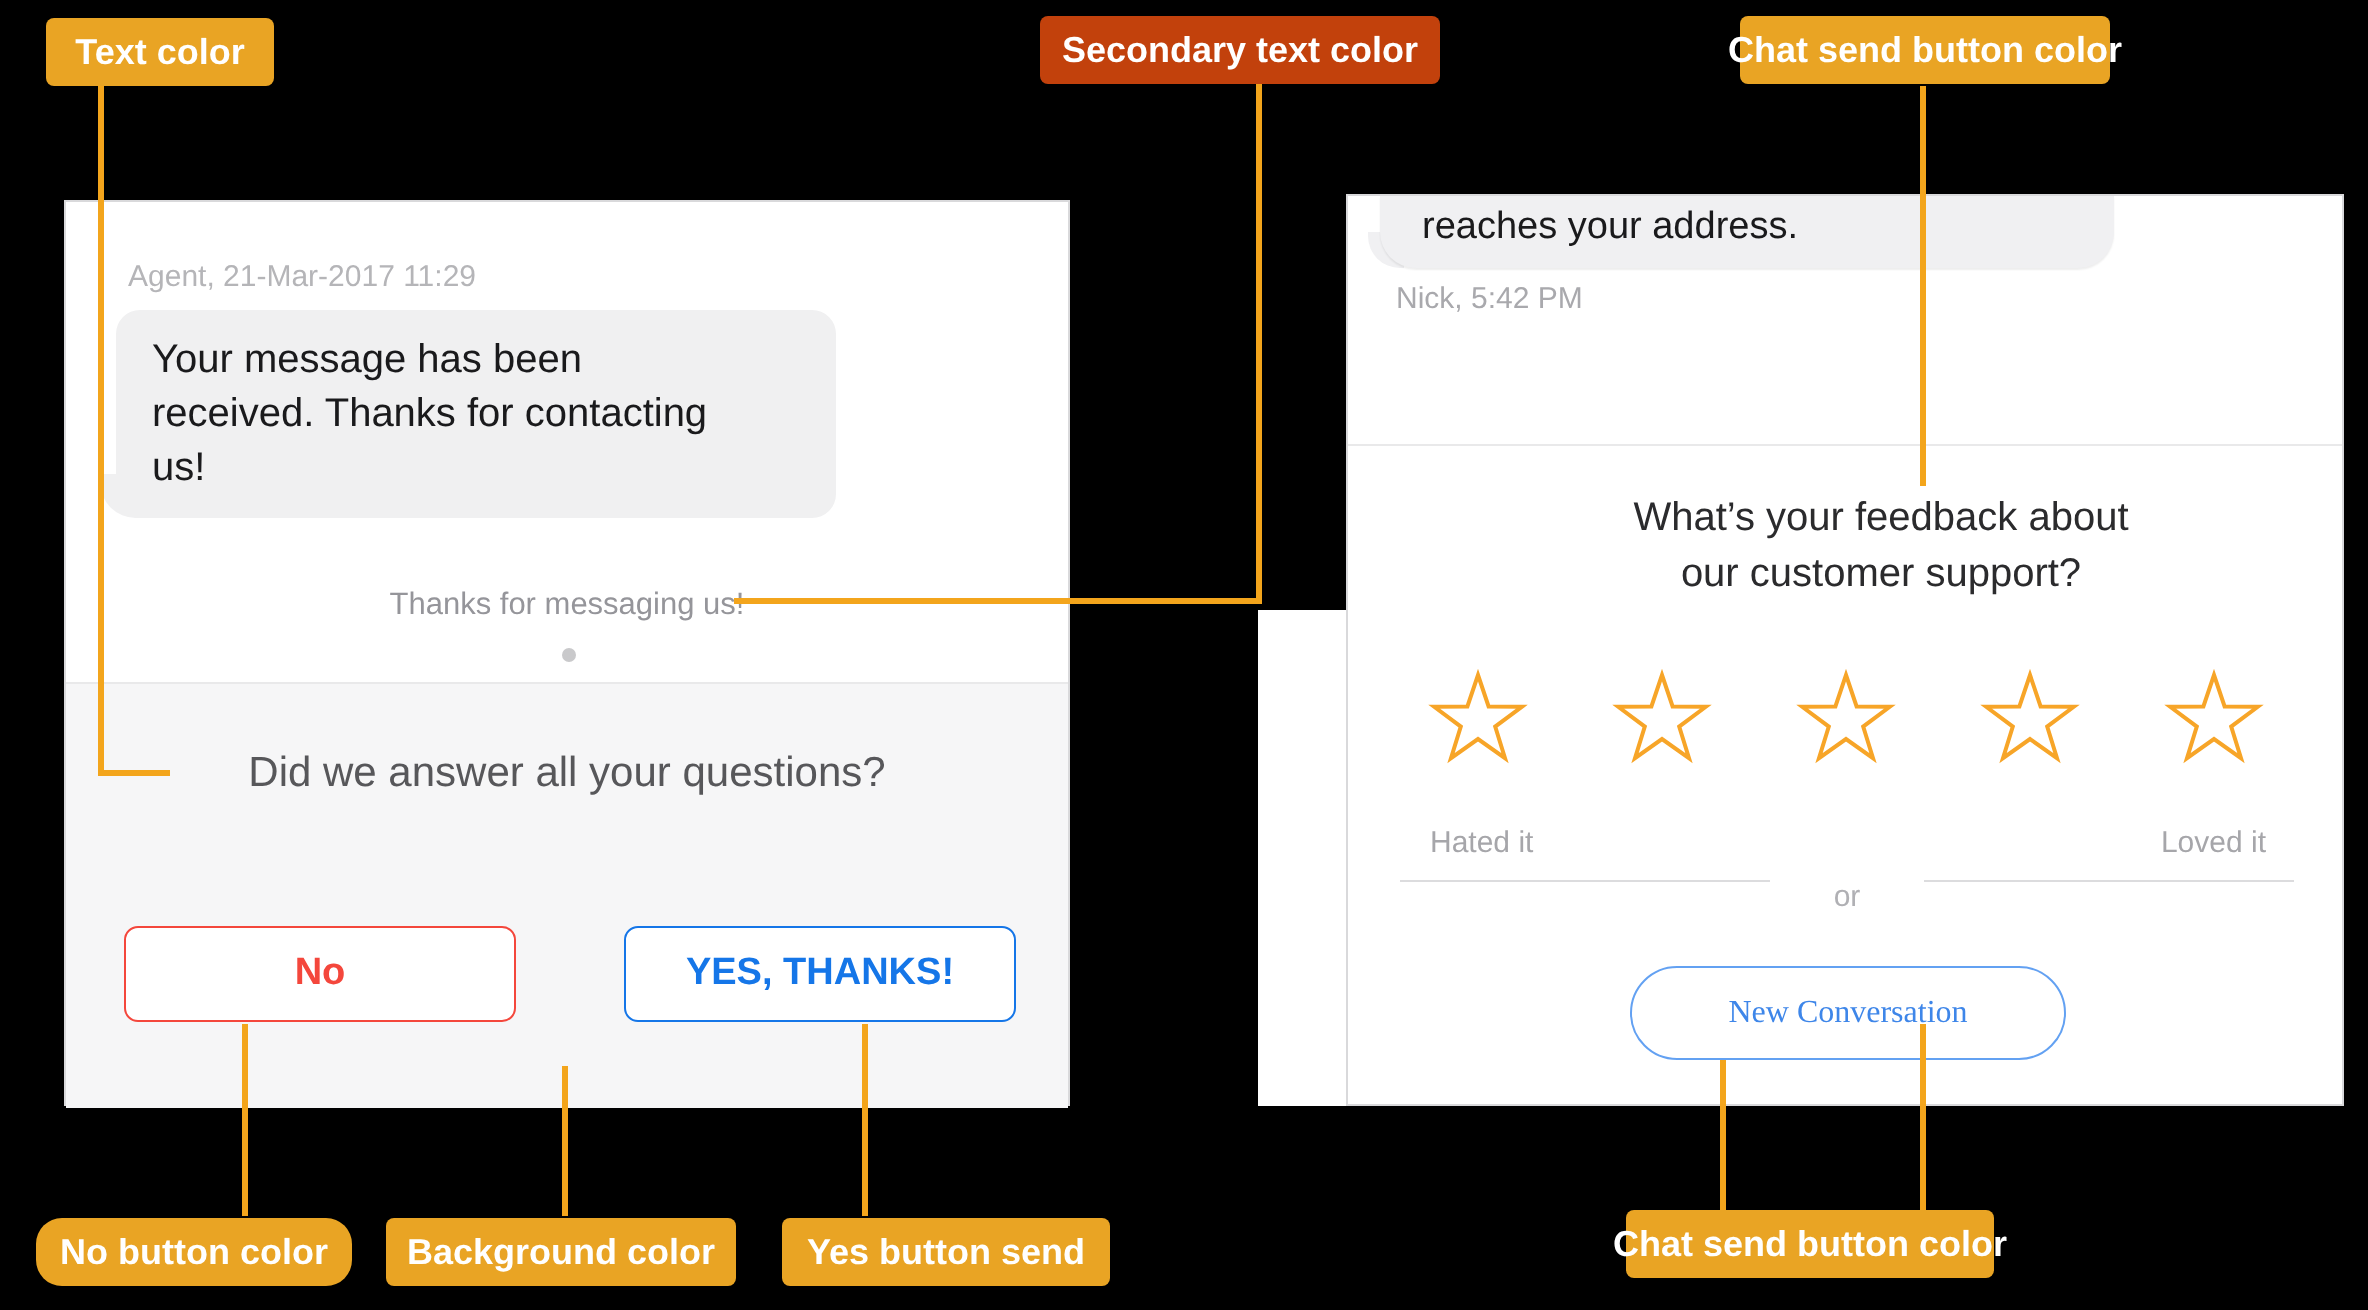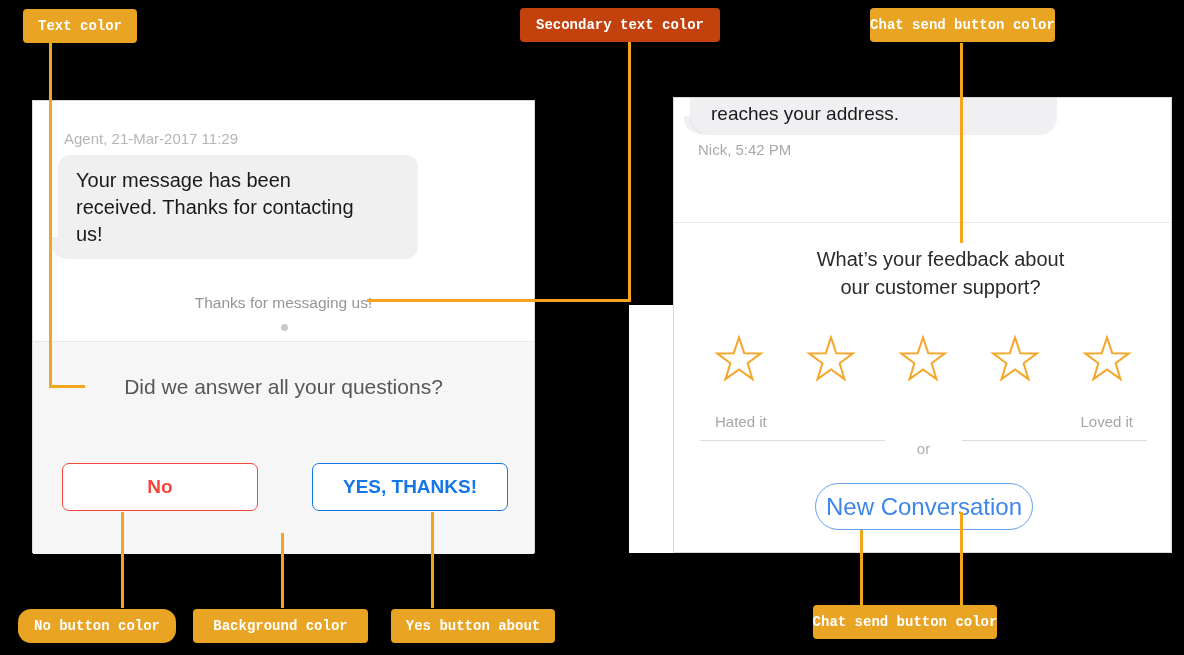--- a/index.html
+++ b/index.html
@@ -43,25 +43,25 @@
   #stars-row{position:absolute;left:40px;top:236px;width:418px;display:flex;justify-content:space-between;}
   .star{width:50px;height:49px;cursor:pointer;}
   .star svg{width:100%;height:100%;display:block;}
   .rating-caption{position:absolute;top:295px;font-size:15px;color:#a6a6aa;margin-top:20px;}
   #hated-it{left:41px;}
   #loved-it{right:38px;}
   #or-row{position:absolute;left:26px;top:342px;width:447px;display:flex;align-items:flex-start;}
   .or-line{flex:1;height:1px;background:#dcdcde;}
   #or-text{font-size:15px;color:#b0b0b4;padding:0 32px;}
   #new-conversation{position:absolute;left:141px;top:385px;width:218px;height:47px;background:#fff;
-    border:1.5px solid #63a1f2;border-radius:24px;font-size:24px;
-    display:flex;align-items:center;justify-content:center;cursor:pointer;}
+    border:1.5px solid #63a1f2;border-radius:24px;font-size:16px;
+    display:flex;align-items:center;justify-content:center;cursor:pointer;font-family:Liberation Serif, serif;}
   
   .ann{position:absolute;z-index:6;height:34px;display:flex;align-items:center;justify-content:center;
-    color:#fff;font-weight:bold;font-size:14px;border-radius:4px;white-space:nowrap;font-family:Liberation Mono, monospace;}
+    color:#fff;font-weight:bold;font-size:18px;border-radius:4px;white-space:nowrap;}
   .connector{position:absolute;z-index:5;}
   .v{width:3px;} .h{height:3px;}
 </style>
 </head>
 <body>
 
 <div class="canvas">
 
   <div id="white-strip"></div>
 
@@ -152,16 +152,16 @@
   <div class="connector v" style="left: 431px; top: 512px; height: 96px; background: rgb(243, 165, 28);"></div>
 
   <div class="connector v" style="left: 860px; top: 530px; height: 76px; background: rgb(243, 165, 28);"></div>
   <div class="connector v" style="left: 960px; top: 512px; height: 94px; background: rgb(243, 165, 28);"></div>
 
   <div class="ann" style="left: 23px; top: 9px; width: 114px; background: rgb(233, 164, 36);">Text color</div>
   <div class="ann" style="left: 520px; top: 8px; width: 200px; background: #c2410c;">Secondary text color</div>
   <div class="ann" style="left: 870px; top: 8px; width: 185px; background: rgb(233, 164, 36);">Chat send button color</div>
   <div class="ann" style="left: 18px; top: 609px; width: 158px; background: rgb(233, 164, 36); border-radius: 13px;">No button color</div>
   <div class="ann" style="left: 193px; top: 609px; width: 175px; background: rgb(233, 164, 36);">Background color</div>
-  <div class="ann" style="left: 391px; top: 609px; width: 164px; background: rgb(233, 164, 36);">Yes button about</div>
+  <div class="ann" style="left: 391px; top: 609px; width: 164px; background: rgb(233, 164, 36);">Yes button send</div>
   <div class="ann" style="left: 813px; top: 605px; width: 184px; background: rgb(233, 164, 36);">Chat send button color</div>
 
 </div>
 
 </body></html>

